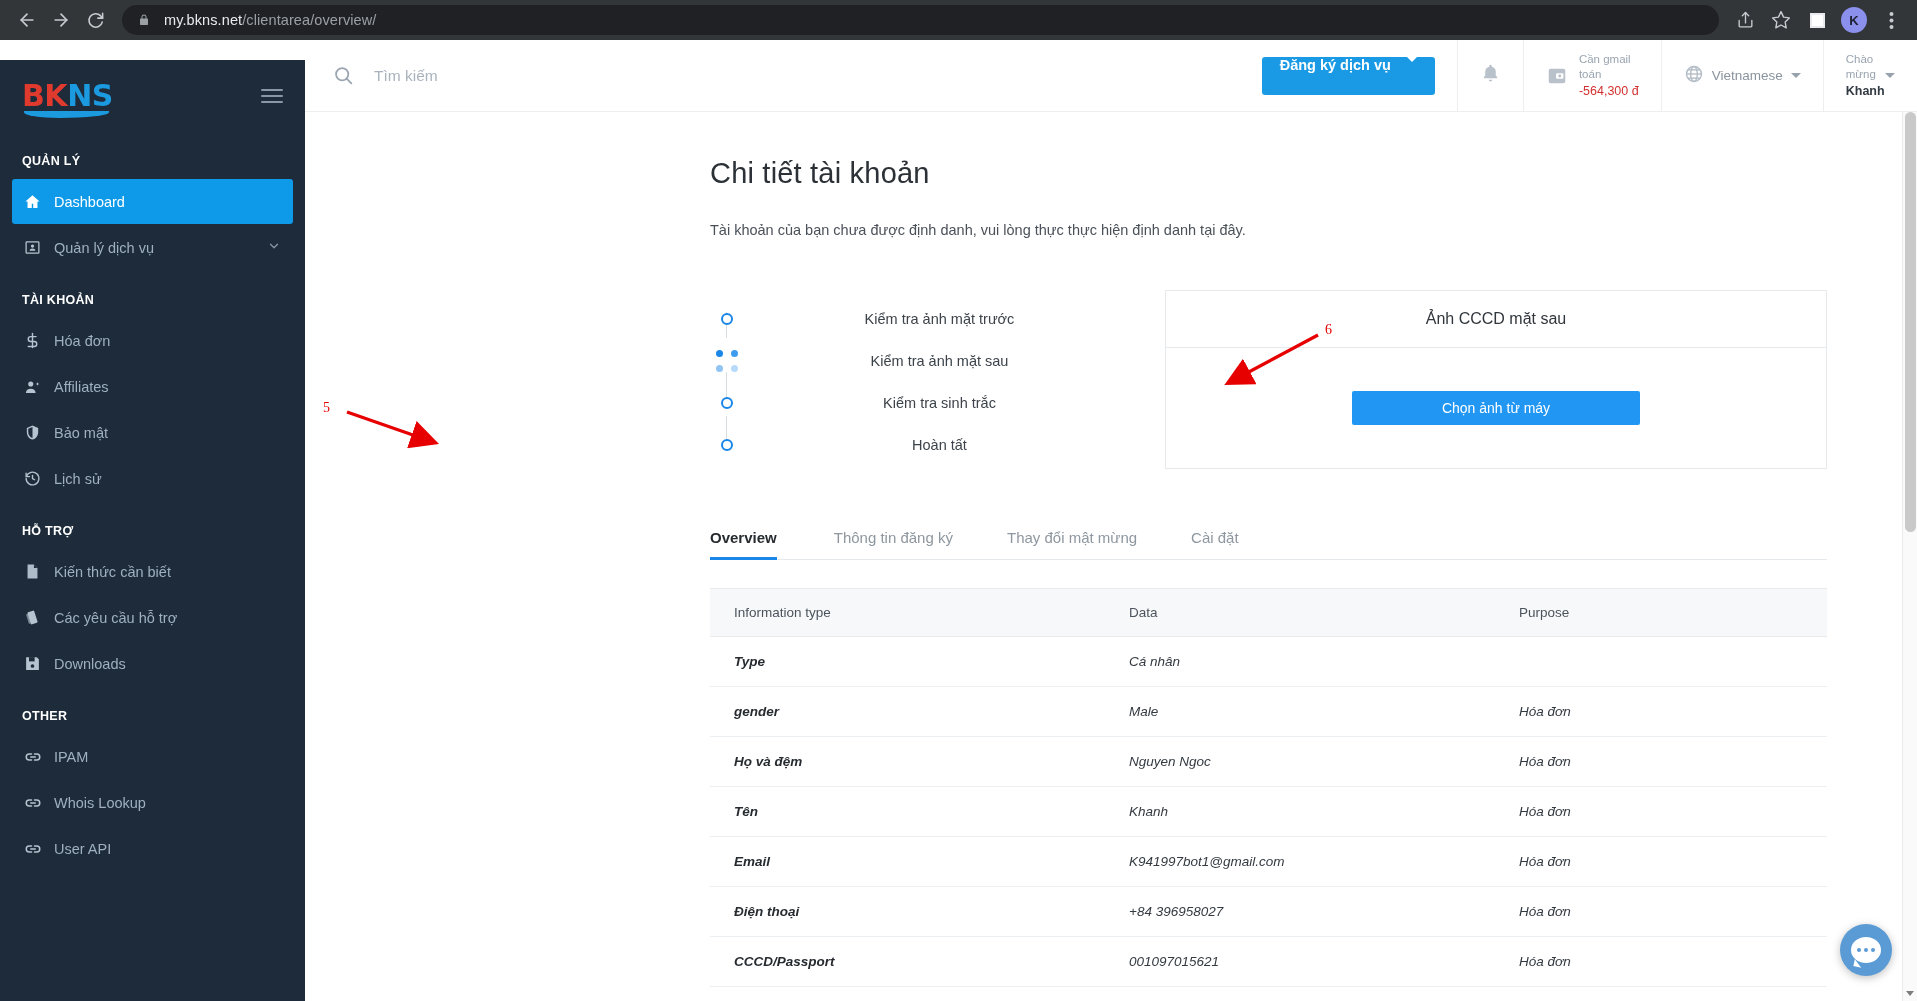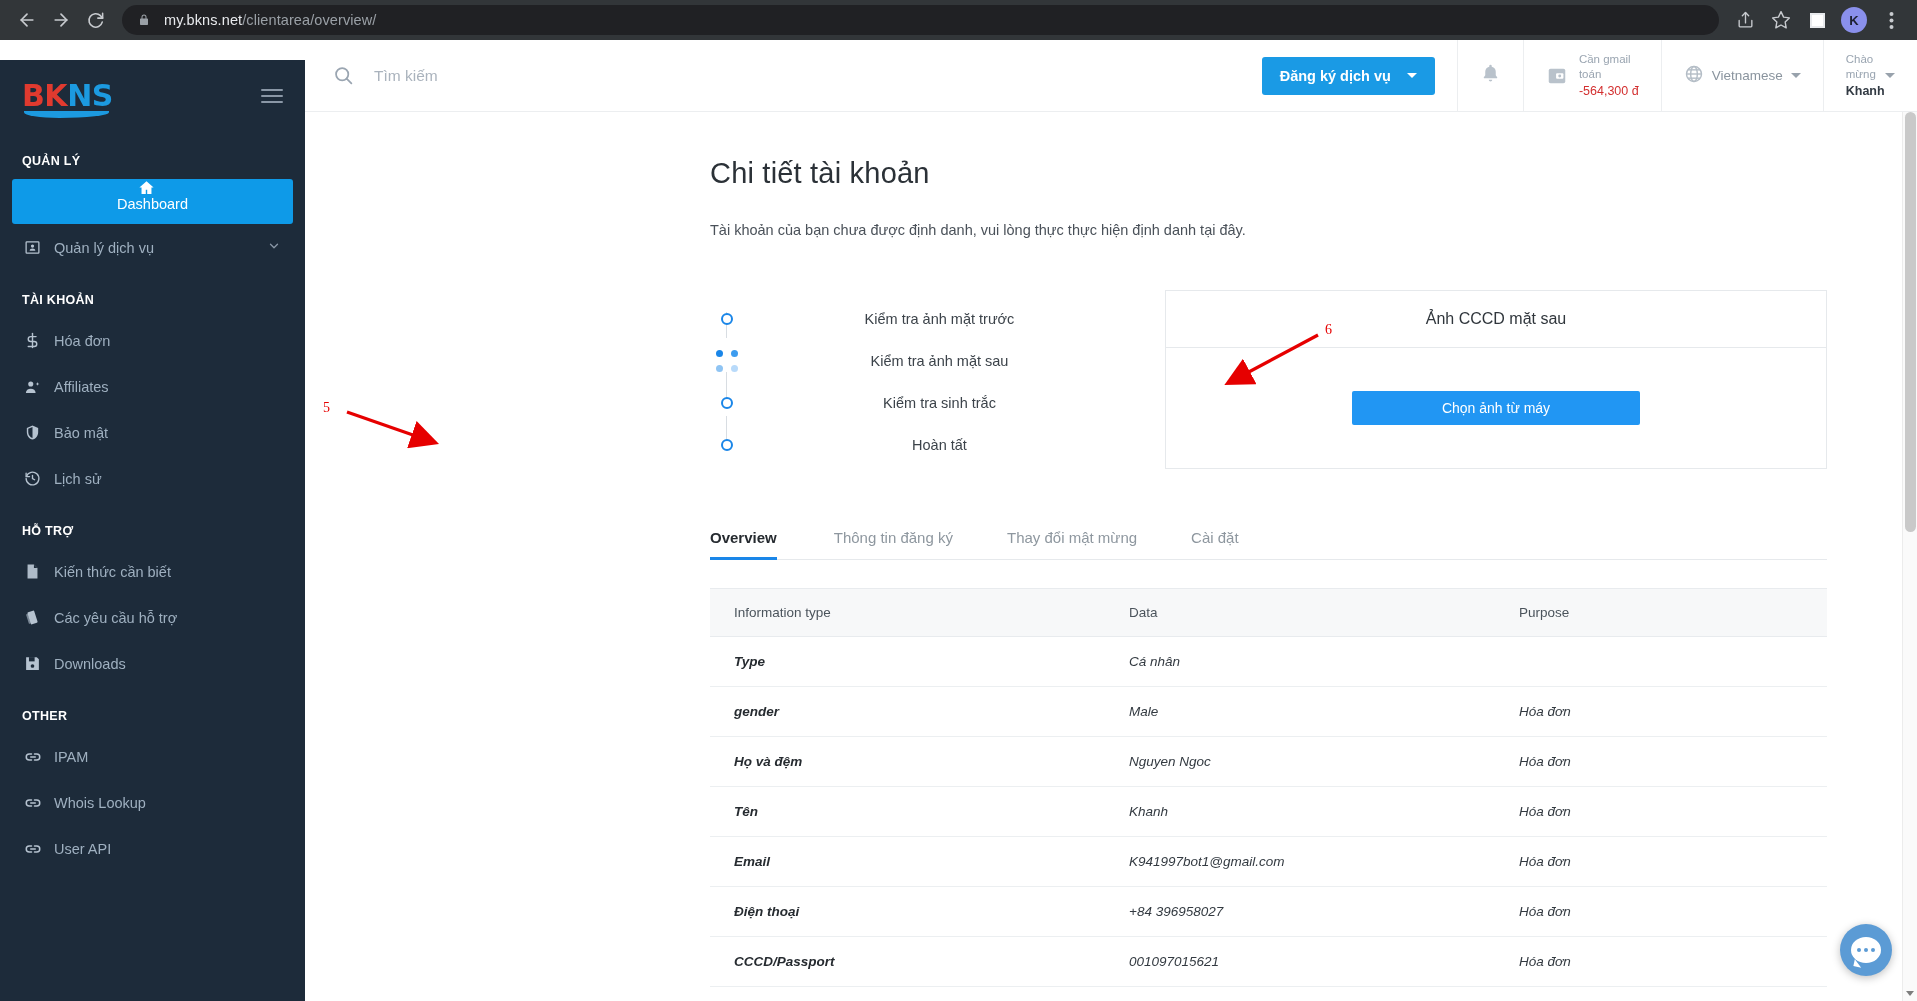--- a/index.html
+++ b/index.html
@@ -96,21 +96,21 @@
     border-radius: 3px;
     color: #9fb0c0;
     font-size: 14.5px;
     position: relative;
   }
   .nav-item .ico {
     width: 30px; flex: none;
     display: flex; align-items: center; justify-content: flex-start;
     color: #b6c3d0;
   }
-  .nav-item.active { background: #0e9ae8; color: #ffffff; flex-direction: column; }
+  .nav-item.active { background: #0e9ae8; color: #ffffff; }
   .nav-item.active .ico { color: #fff; }
   .nav-item .label { flex: 1; }
   .nav-item .chev { color: #8a97a6; }
 
   
   .main { flex: 1; display: flex; flex-direction: column; background: #fff; position: relative; min-width:0;}
 
   .topbar {
     height: 72px; flex: none;
     display: flex; align-items: stretch;
@@ -128,21 +128,21 @@
   .search-input::placeholder { color: #aab3bd; }
 
   .topbar-cell { display: flex; align-items: center; padding: 0 22px; }
   .topbar-div { border-left: 1px solid #eceef0; }
 
   .btn-primary {
     background: #1a9ae5; color: #fff;
     border: none; border-radius: 3px;
     height: 38px; padding: 0 18px;
     font-size: 14.5px; font-weight: 600;
-    display: flex; align-items: center; gap: 16px;
+    display: flex; align-items: flex-start; gap: 16px;
     font-family: "Liberation Sans", sans-serif;
     cursor: pointer;
   }
   .bell { color: #b9c2cb; }
   .wallet-block { display: flex; align-items: center; gap: 11px; }
   .wallet-ico { color: #b9c2cb; display: flex; }
   .wallet-txt { font-size: 11.5px; color: #9aa5b1; line-height: 1.35; }
   .wallet-amt { color: #d32f2f; font-size: 12.5px; }
   .lang-block { display: flex; align-items: center; gap: 8px; color: #8a949e; font-size: 13.5px; }
   .greet { font-size: 11.5px; color: #9aa5b1; line-height: 1.35; }

